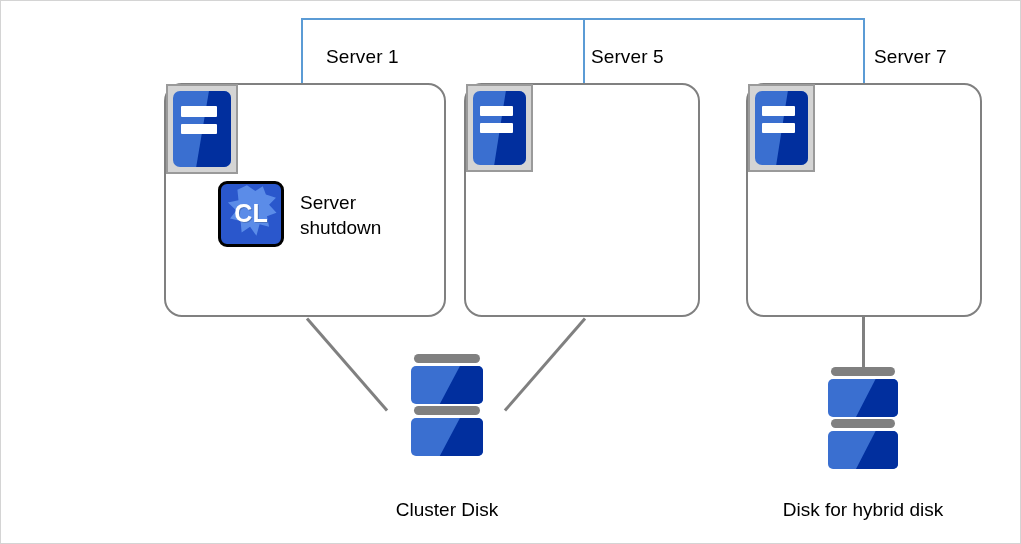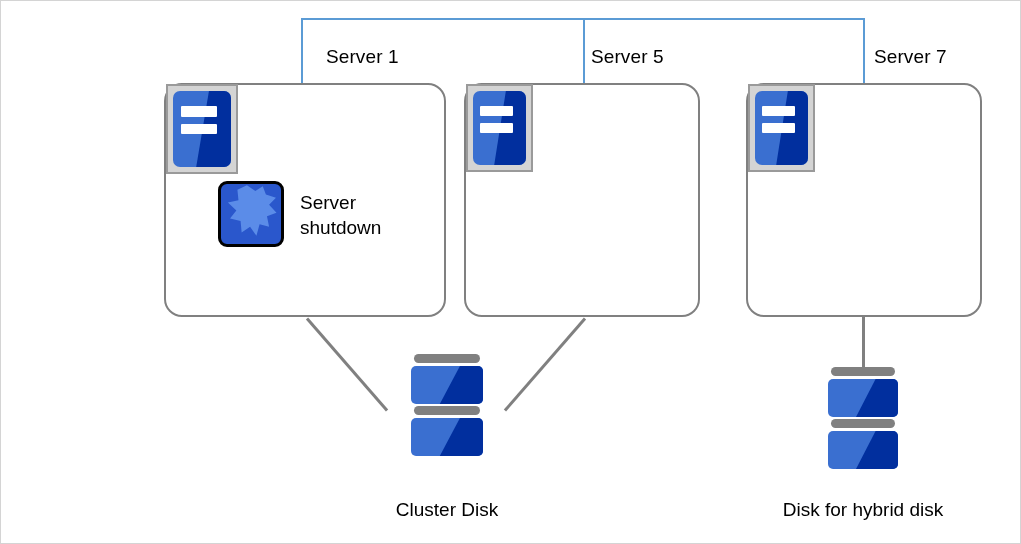--- a/index.html
+++ b/index.html
@@ -127,20 +127,21 @@
   <div class="abs srv-icon" style="left:165px;top:83px;width:72px;height:90px;">
     <div class="srv-icon-inner">
       <div class="srv-icon-dark"></div>
       <div class="srv-bar" style="left:14%;top:20%;width:62%;height:14%;"></div>
       <div class="srv-bar" style="left:14%;top:43%;width:62%;height:14%;"></div>
     </div>
   </div>
 
   <div class="abs cl-icon" style="left:217px;top:180px;width:66px;height:66px;">
     <div class="cl-blob"></div>
+    <div class="cl-text">CL</div>
   </div>
   <div class="abs" style="left:299px;top:189px;">
     <div class="cl-label">Server</div>
     <div class="cl-label">shutdown</div>
   </div>
 
   <div class="abs srv-box" style="left:463px;top:82px;width:236px;height:234px;"></div>
   <div class="abs srv-icon" style="left:465px;top:83px;width:67px;height:88px;">
     <div class="srv-icon-inner">
       <div class="srv-icon-dark"></div>

